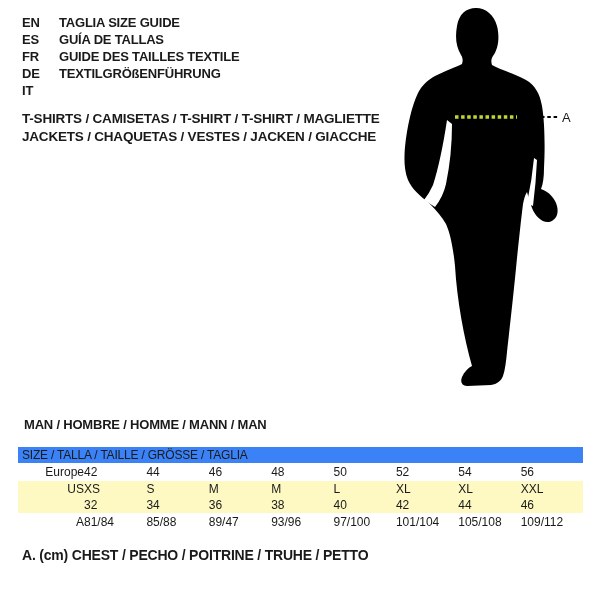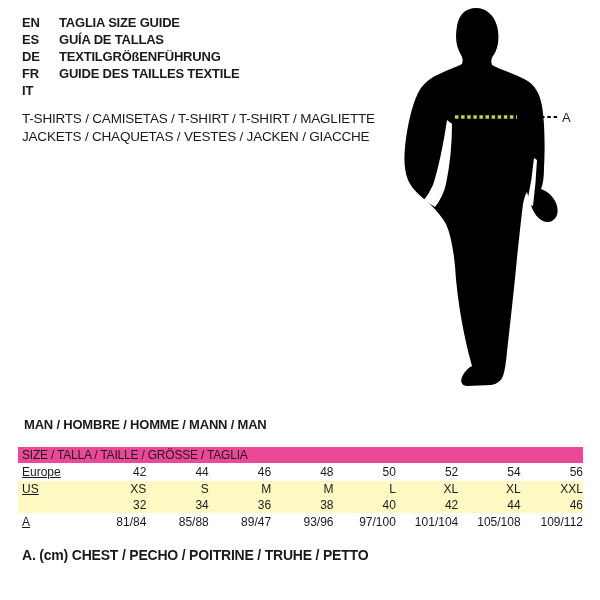--- a/index.html
+++ b/index.html
@@ -6,68 +6,68 @@
   body{width:600px;height:600px;background:#ffffff;overflow:hidden;
        font-family:"Liberation Sans",sans-serif;color:#1a1a1a;}
   .page{position:relative;width:584px;height:600px;background:#fff;}
 
   
   .langs{position:absolute;left:22px;top:14px;}
   .lang-row{display:flex;height:17px;line-height:17px;font-size:13px;font-weight:700;letter-spacing:-0.2px;}
   .lang-code{width:37px;flex:0 0 37px;}
 
   
-  .products{position:absolute;left:22px;top:110px;font-size:13.5px;font-weight:400;
+  .products{position:absolute;left:22px;top:110px;font-size:13.5px;font-weight:700;
             line-height:18px;letter-spacing:-0.2px;white-space:nowrap;}
 
   
   .figure-wrap{position:absolute;left:395px;top:5px;width:180px;height:385px;}
   .figure-wrap svg{display:block;}
   .measure-a-text{font-family:"Liberation Sans",sans-serif;font-size:13px;fill:#1a1a1a;}
 
   
   .man-label{position:absolute;left:24px;top:417px;font-size:13px;font-weight:700;
              letter-spacing:-0.2px;white-space:nowrap;}
 
   
   .size-table{position:absolute;left:18px;top:447px;width:565px;font-size:12px;}
-  .t-header{height:16px;line-height:16px;background:#ec4899;padding-left:4px;
+  .t-header{height:16px;line-height:16px;background:#3b82f6;padding-left:4px;
             font-size:12px;letter-spacing:-0.2px;}
   .t-row{display:grid;grid-template-columns:66px repeat(8,1fr);align-items:center;}
   .t-row.h18{height:18px;}
   .t-row.h16{height:16px;}
   .t-row.band{background:#fef9c3;}
-  .t-label{padding-left:4px;text-align:left;text-decoration:underline;}
-  .t-cell{text-align:right;}
+  .t-label{padding-left:4px;text-align:right;}
+  .t-cell{text-align:left;}
 
   
   .footnote{position:absolute;left:22px;top:547px;font-size:14px;font-weight:700;
             letter-spacing:-0.2px;white-space:nowrap;}
 </style>
 </head>
 <body>
 
 <div class="page">
 
   <div class="langs">
     <div class="lang-row">
       <span class="lang-code">EN</span>
       <span class="lang-label">TAGLIA SIZE GUIDE</span>
     </div>
     <div class="lang-row">
       <span class="lang-code">ES</span>
       <span class="lang-label">GUÍA DE TALLAS</span>
     </div>
     <div class="lang-row">
+      <span class="lang-code">FR</span>
+      <span class="lang-label">GUIDE DES TAILLES TEXTILE</span>
+    </div>
+    <div class="lang-row">
       <span class="lang-code">DE</span>
       <span class="lang-label">TEXTILGRÖßENFÜHRUNG</span>
-    </div>
-    <div class="lang-row">
-      <span class="lang-code">FR</span>
-      <span class="lang-label">GUIDE DES TAILLES TEXTILE</span>
     </div>
     <div class="lang-row">
       <span class="lang-code">IT</span>
     </div>
   </div>
 
   <div class="products">
     <div>T-SHIRTS / CAMISETAS / T-SHIRT / T-SHIRT / MAGLIETTE</div>
     <div>JACKETS / CHAQUETAS / VESTES / JACKEN / GIACCHE</div>
   </div>

